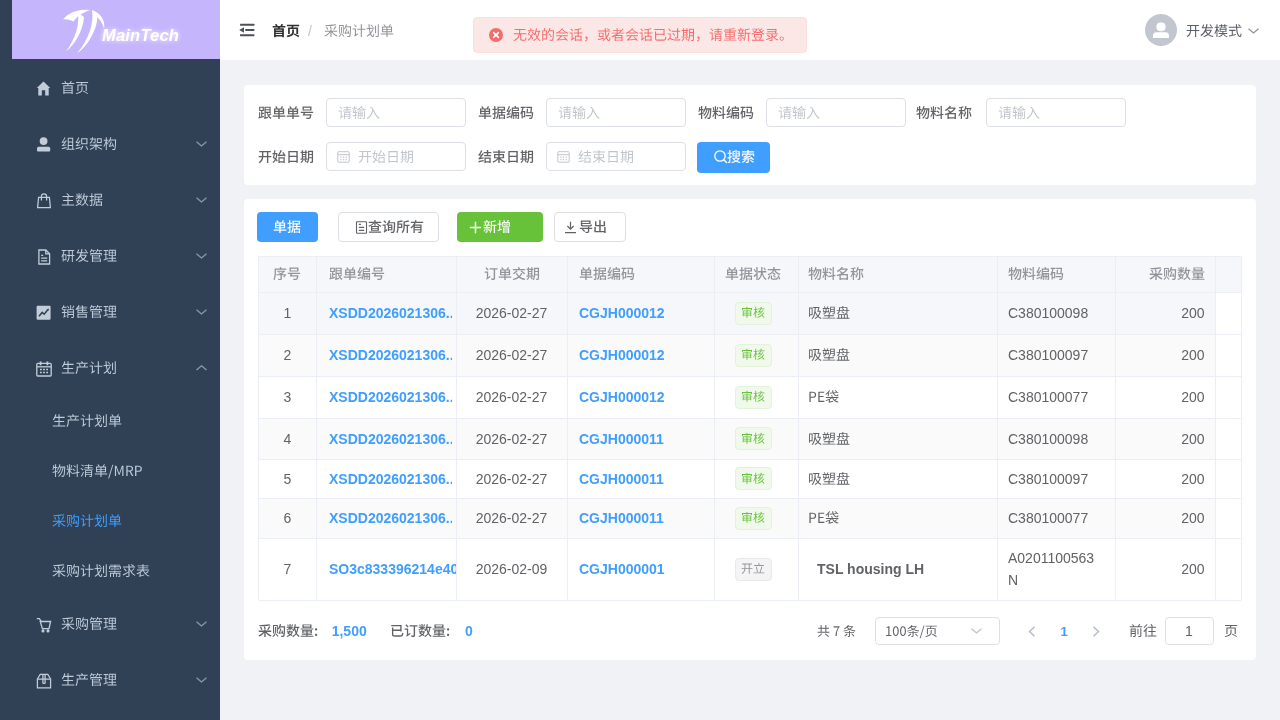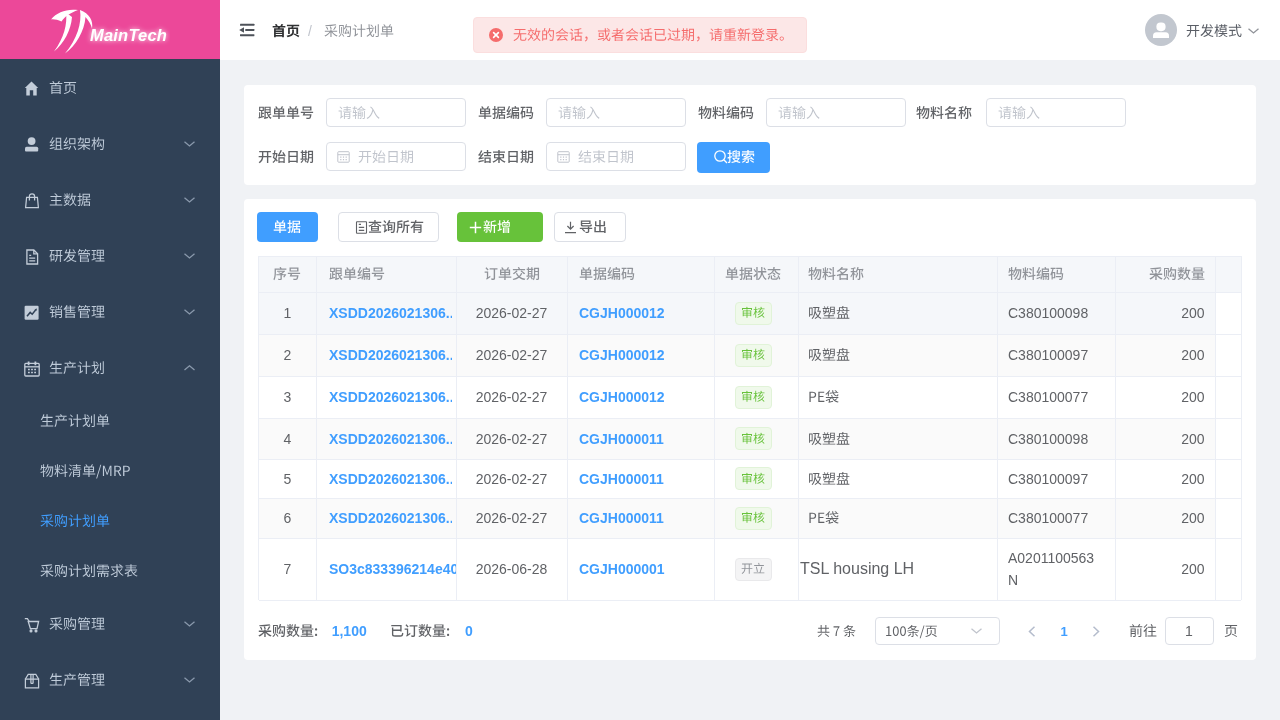--- a/index.html
+++ b/index.html
@@ -2,21 +2,21 @@
 <html><head><meta charset="utf-8"><title>MainTech</title>
 <style>
 *{margin:0;padding:0;box-sizing:border-box}
 html,body{width:1280px;height:720px;overflow:hidden;font-family:"Liberation Sans",sans-serif;background:#f0f2f5}
 .abs{position:absolute}
 svg{display:block}
 </style></head>
 <body>
 
 <div class="abs" style="left:0;top:0;width:220px;height:720px;background:#304156">
-<div class="abs" style="left:0;top:0;width:223px;height:59px;background:#ec4899">
+<div class="abs" style="left:12px;top:0;width:223px;height:59px;background:#c4b5fd">
 <svg class="abs" style="left:50px;top:8px" width="120" height="46" viewBox="0 0 120 46">
 <g fill="#fff">
 <path d="M1,11.5 C7,4 17,0.5 28,2 C21,4.5 14.5,8.5 11.5,13.5 C7.5,11.5 3,11 1,11.5 Z"></path>
 <path d="M16,4.5 C17.5,16 14,30 4,43.5 C14,35.5 21,22 22,9 Z"></path>
 <path d="M30,2 C32,15 27,31 15,45.5 C26,37.5 34.5,23 35.5,9 C38.5,12.5 41,16.5 42,20.5 C43.5,13 39.5,5.5 30,2 Z"></path>
 </g>
 <text x="40" y="32.5" font-family="Liberation Sans, sans-serif" font-style="italic" font-weight="bold" font-size="16.5" letter-spacing="0.2" fill="#ffffff" style="filter:drop-shadow(0 0 2.5px rgba(255,255,255,0.9))">MainTech</text>
 </svg>
 <div class="abs" style="left:24px;top:80.5px">
         <svg width="15" height="15" viewBox="0 0 15 15" fill="#c3cdd9">
@@ -714,43 +714,43 @@
         <svg width="31.1" height="18" viewBox="0 0 31.1 18" fill="#606266" style="display:block">
           <use href="#q26" transform="translate(0.0 13.9) scale(0.014 -0.014)"></use>
           <use href="#q100" transform="translate(8.9 13.9) scale(0.014 -0.014)"></use>
           <use href="#q101" transform="translate(17.1 13.9) scale(0.014 -0.014)"></use>
         </svg>
       </div>
 <div style="position:absolute;top:319px;transform:translateY(-50%);font-size:14px;color:#606266;font-weight:400;white-space:nowrap;letter-spacing:0;left:764px">C380100077</div>
 <div style="position:absolute;top:319px;transform:translateY(-50%);font-size:14px;color:#606266;font-weight:400;white-space:nowrap;letter-spacing:0;right:51.5px">200</div>
 <div style="position:absolute;top:370px;transform:translateY(-50%);font-size:14px;color:#606266;font-weight:400;white-space:nowrap;letter-spacing:0;left:43.5px;transform:translate(-50%,-50%)">7</div>
 <div style="position:absolute;left:85px;top:370px;transform:translateY(-50%);width:127px;overflow:hidden;font-size:14px;font-weight:700;color:#409eff;white-space:nowrap">SO3c833396214e40d8a</div>
-<div style="position:absolute;top:370px;transform:translateY(-50%);font-size:14px;color:#606266;font-weight:400;white-space:nowrap;letter-spacing:0;left:267.5px;transform:translate(-50%,-50%)">2026-06-28</div>
+<div style="position:absolute;top:370px;transform:translateY(-50%);font-size:14px;color:#606266;font-weight:400;white-space:nowrap;letter-spacing:0;left:267.5px;transform:translate(-50%,-50%)">2026-02-09</div>
 <div style="position:absolute;top:370px;transform:translateY(-50%);font-size:14px;color:#409eff;font-weight:700;white-space:nowrap;letter-spacing:0;left:335px">CGJH000001</div>
 <div style="position:absolute;left:490.5px;top:358.5px;width:37px;height:23px;background:#f4f4f5;border:1px solid #e9e9eb;border-radius:4px"></div>
 <div style="position:absolute;left:497.0px;top:362.0px">
         <svg width="24.0" height="16" viewBox="0 0 24.0 16" fill="#909399" style="display:block">
           <use href="#q51" transform="translate(0.0 11.9) scale(0.012 -0.012)"></use>
           <use href="#q102" transform="translate(12.0 11.9) scale(0.012 -0.012)"></use>
         </svg>
       </div>
-<div style="position:absolute;top:370px;transform:translateY(-50%);font-size:16px;color:#606266;font-weight:400;white-space:nowrap;letter-spacing:0;left:556px">TSL housing LH</div>
+<div style="position:absolute;top:370px;transform:translateY(-50%);font-size:14px;color:#606266;font-weight:700;white-space:nowrap;letter-spacing:0;left:573px">TSL housing LH</div>
 <div style="position:absolute;top:359px;transform:translateY(-50%);font-size:14px;color:#606266;font-weight:400;white-space:nowrap;letter-spacing:0;left:764px">A0201100563</div>
 <div style="position:absolute;top:381px;transform:translateY(-50%);font-size:14px;color:#606266;font-weight:400;white-space:nowrap;letter-spacing:0;left:764px">N</div>
 <div style="position:absolute;top:370px;transform:translateY(-50%);font-size:14px;color:#606266;font-weight:400;white-space:nowrap;letter-spacing:0;right:51.5px">200</div>
 <div style="position:absolute;left:13.6px;top:423.4px">
         <svg width="60.2" height="18" viewBox="0 0 60.2 18" fill="#606266" style="display:block">
           <use href="#q91" transform="translate(0.0 13.9) scale(0.014 -0.014)"></use>
           <use href="#q92" transform="translate(14.0 13.9) scale(0.014 -0.014)"></use>
           <use href="#q93" transform="translate(28.0 13.9) scale(0.014 -0.014)"></use>
           <use href="#q94" transform="translate(42.0 13.9) scale(0.014 -0.014)"></use>
           <use href="#q103" transform="translate(56.0 13.9) scale(0.014 -0.014)"></use>
         </svg>
       </div>
-<div style="position:absolute;top:432.4px;transform:translateY(-50%);font-size:14px;color:#409eff;font-weight:700;white-space:nowrap;letter-spacing:0;left:87.7px">1,100</div>
+<div style="position:absolute;top:432.4px;transform:translateY(-50%);font-size:14px;color:#409eff;font-weight:700;white-space:nowrap;letter-spacing:0;left:87.7px">1,500</div>
 <div style="position:absolute;left:145.7px;top:423.4px">
         <svg width="60.2" height="18" viewBox="0 0 60.2 18" fill="#606266" style="display:block">
           <use href="#q104" transform="translate(0.0 13.9) scale(0.014 -0.014)"></use>
           <use href="#q87" transform="translate(14.0 13.9) scale(0.014 -0.014)"></use>
           <use href="#q93" transform="translate(28.0 13.9) scale(0.014 -0.014)"></use>
           <use href="#q94" transform="translate(42.0 13.9) scale(0.014 -0.014)"></use>
           <use href="#q103" transform="translate(56.0 13.9) scale(0.014 -0.014)"></use>
         </svg>
       </div>
 <div style="position:absolute;top:432.4px;transform:translateY(-50%);font-size:14px;color:#409eff;font-weight:700;white-space:nowrap;letter-spacing:0;left:221px">0</div>

